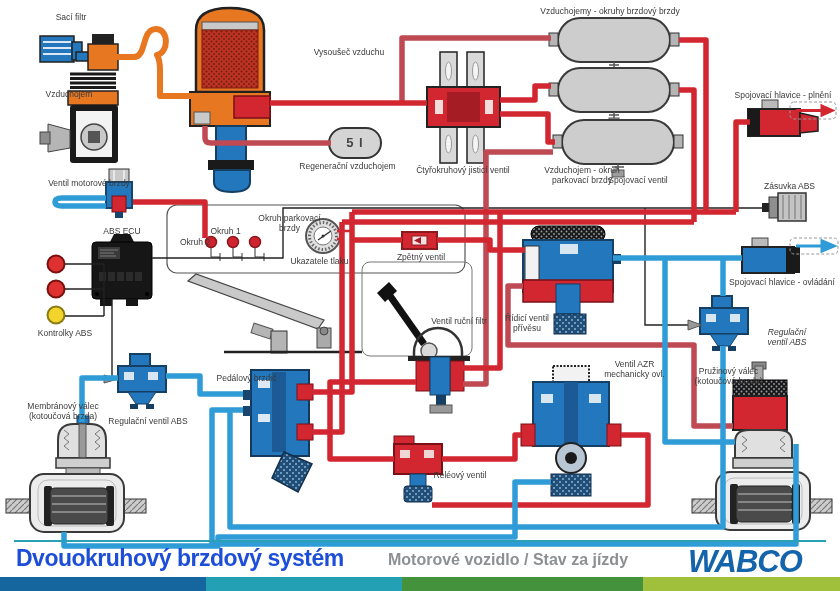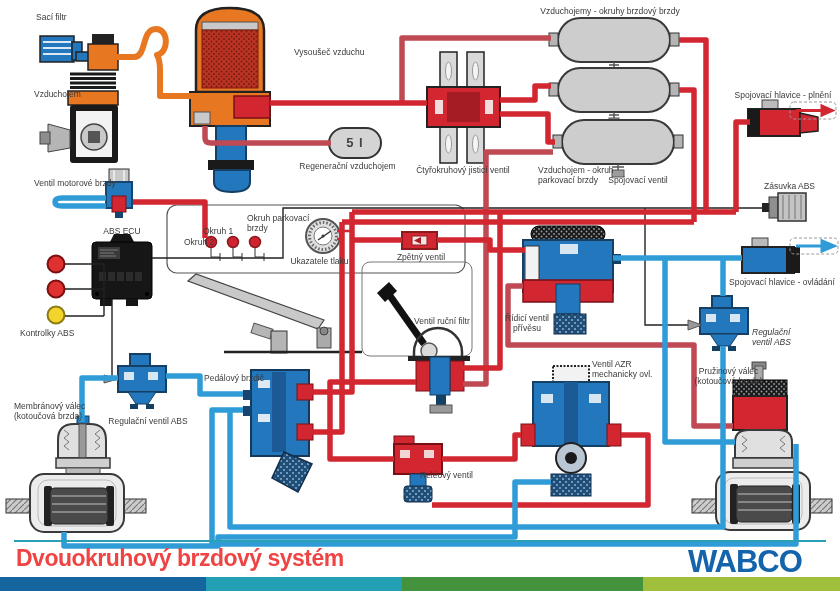--- a/index.html
+++ b/index.html
@@ -1,25 +1,25 @@
 <!DOCTYPE html>
 <html><head>
 <meta charset="utf-8">
 <style>
   html,body{margin:0;padding:0;background:#fff;}
   #poster{position:relative;width:840px;height:591px;background:#fff;overflow:hidden;
           font-family:"Liberation Sans","DejaVu Sans",sans-serif;}
   #diagram-svg{position:absolute;left:0;top:0;}
-  .lbl{position:absolute;font-size:8.5px;line-height:1.18;color:#3a3a3a;white-space:pre-line;}
+  .lbl{position:absolute;font-size:8.5px;line-height:1.18;color:#3a3a3a;white-space:pre-line;text-align:center;}
   .lbl.c{text-align:center;}
   .vol{font-size:13px;color:#444;text-align:center;font-weight:bold;letter-spacing:1px;}
   #footer-rule{position:absolute;left:14px;right:14px;top:540px;height:2px;background:#2aa0b5;}
-  #footer-title{position:absolute;left:16px;top:545px;font-size:23px;font-weight:bold;color:#ef4444;letter-spacing:-0.5px;text-align:center;}
+  #footer-title{position:absolute;left:16px;top:545px;font-size:23px;font-weight:bold;color:#1d4ed8;letter-spacing:-0.5px;text-align:center;}
   #footer-subtitle{position:absolute;left:388px;top:551px;font-size:16px;font-weight:bold;color:#8d9093;}
-  #brand-logo{position:absolute;left:688px;top:544px;font-size:31px;font-weight:bold;color:#1464ac;letter-spacing:-1px;}
+  #brand-logo{position:absolute;left:688px;top:544px;font-size:31px;font-weight:bold;font-style:italic;color:#1464ac;letter-spacing:-1px;}
   #footer-bar{position:absolute;left:0;top:577px;width:840px;height:14px;display:flex;}
   #footer-bar div{height:14px;}
 </style>
 </head>
 <body>
 
 <div id="poster">
 
 <svg id="diagram-svg" width="840" height="591" viewBox="0 0 840 591">
   <defs>
@@ -386,21 +386,21 @@
 <div class="lbl c" style="left:515px;top:6px;width:190px;">Vzduchojemy - okruhy brzdový brzdy</div>
 <div class="lbl" style="left:538px;top:165px;width:88px;">Vzduchojem - okruh
 parkovací brzdy</div>
 <div class="lbl c" style="left:593px;top:175px;width:90px;">Spojovací ventil</div>
 <div class="lbl c" style="left:708px;top:90px;width:150px;">Spojovací hlavice - plnění</div>
 <div class="lbl c" style="left:742px;top:181px;width:95px;">Zásuvka ABS</div>
 <div class="lbl c" style="left:702px;top:277px;width:160px;">Spojovací hlavice - ovládání</div>
 <div class="lbl" style="left:34px;top:178px;width:110px;">Ventil motorové brzdy</div>
 <div class="lbl c" style="left:88px;top:226px;width:68px;">ABS ECU</div>
 <div class="lbl" style="left:20px;top:328px;width:90px;">Kontrolky ABS</div>
-<div class="lbl" style="left:184px;top:237px;width:40px;">Okruh 2</div>
+<div class="lbl" style="left:175px;top:237px;width:40px;">Okruh 2</div>
 <div class="lbl" style="left:203px;top:226px;width:45px;">Okruh 1</div>
 <div class="lbl" style="left:247px;top:213px;width:85px;">Okruh parkovací
 brzdy</div>
 <div class="lbl c" style="left:272px;top:256px;width:95px;">Ukazatele tlaku</div>
 <div class="lbl c" style="left:382px;top:252px;width:78px;">Zpětný ventil</div>
 <div class="lbl" style="left:414px;top:316px;width:90px;">Ventil ruční filtr</div>
 <div class="lbl c" style="left:492px;top:313px;width:70px;">Řídicí ventil
 přívěsu</div>
 <div class="lbl" style="left:204px;top:373px;width:85px;">Pedálový brzdič</div>
 <div class="lbl" style="left:420px;top:438px;width:80px;margin-top:32px;">Reléový ventil</div>
@@ -409,20 +409,21 @@
 <div class="lbl" style="left:14px;top:401px;width:98px;">Membránový válec
 (kotoučová brzda)</div>
 <div class="lbl c" style="left:98px;top:416px;width:100px;">Regulační ventil ABS</div>
 <div class="lbl" style="left:752px;top:327px;width:70px;font-style:italic;">Regulační
 ventil ABS</div>
 <div class="lbl c" style="left:676px;top:366px;width:105px;text-align:center;">Pružinový válec
 (kotoučová brzda)</div>
 
 <div id="footer-rule"></div>
 <div id="footer-title">Dvouokruhový brzdový systém</div>
+<div id="footer-subtitle">Motorové vozidlo / Stav za jízdy</div>
 <div id="brand-logo">WABCO</div>
 <div id="footer-bar">
   <div style="width:206px;background:#15659f;"></div>
   <div style="width:196px;background:#24a0b5;"></div>
   <div style="width:241px;background:#44923c;"></div>
   <div style="width:197px;background:#a0bf3a;"></div>
 </div>
 
 </div>
 

